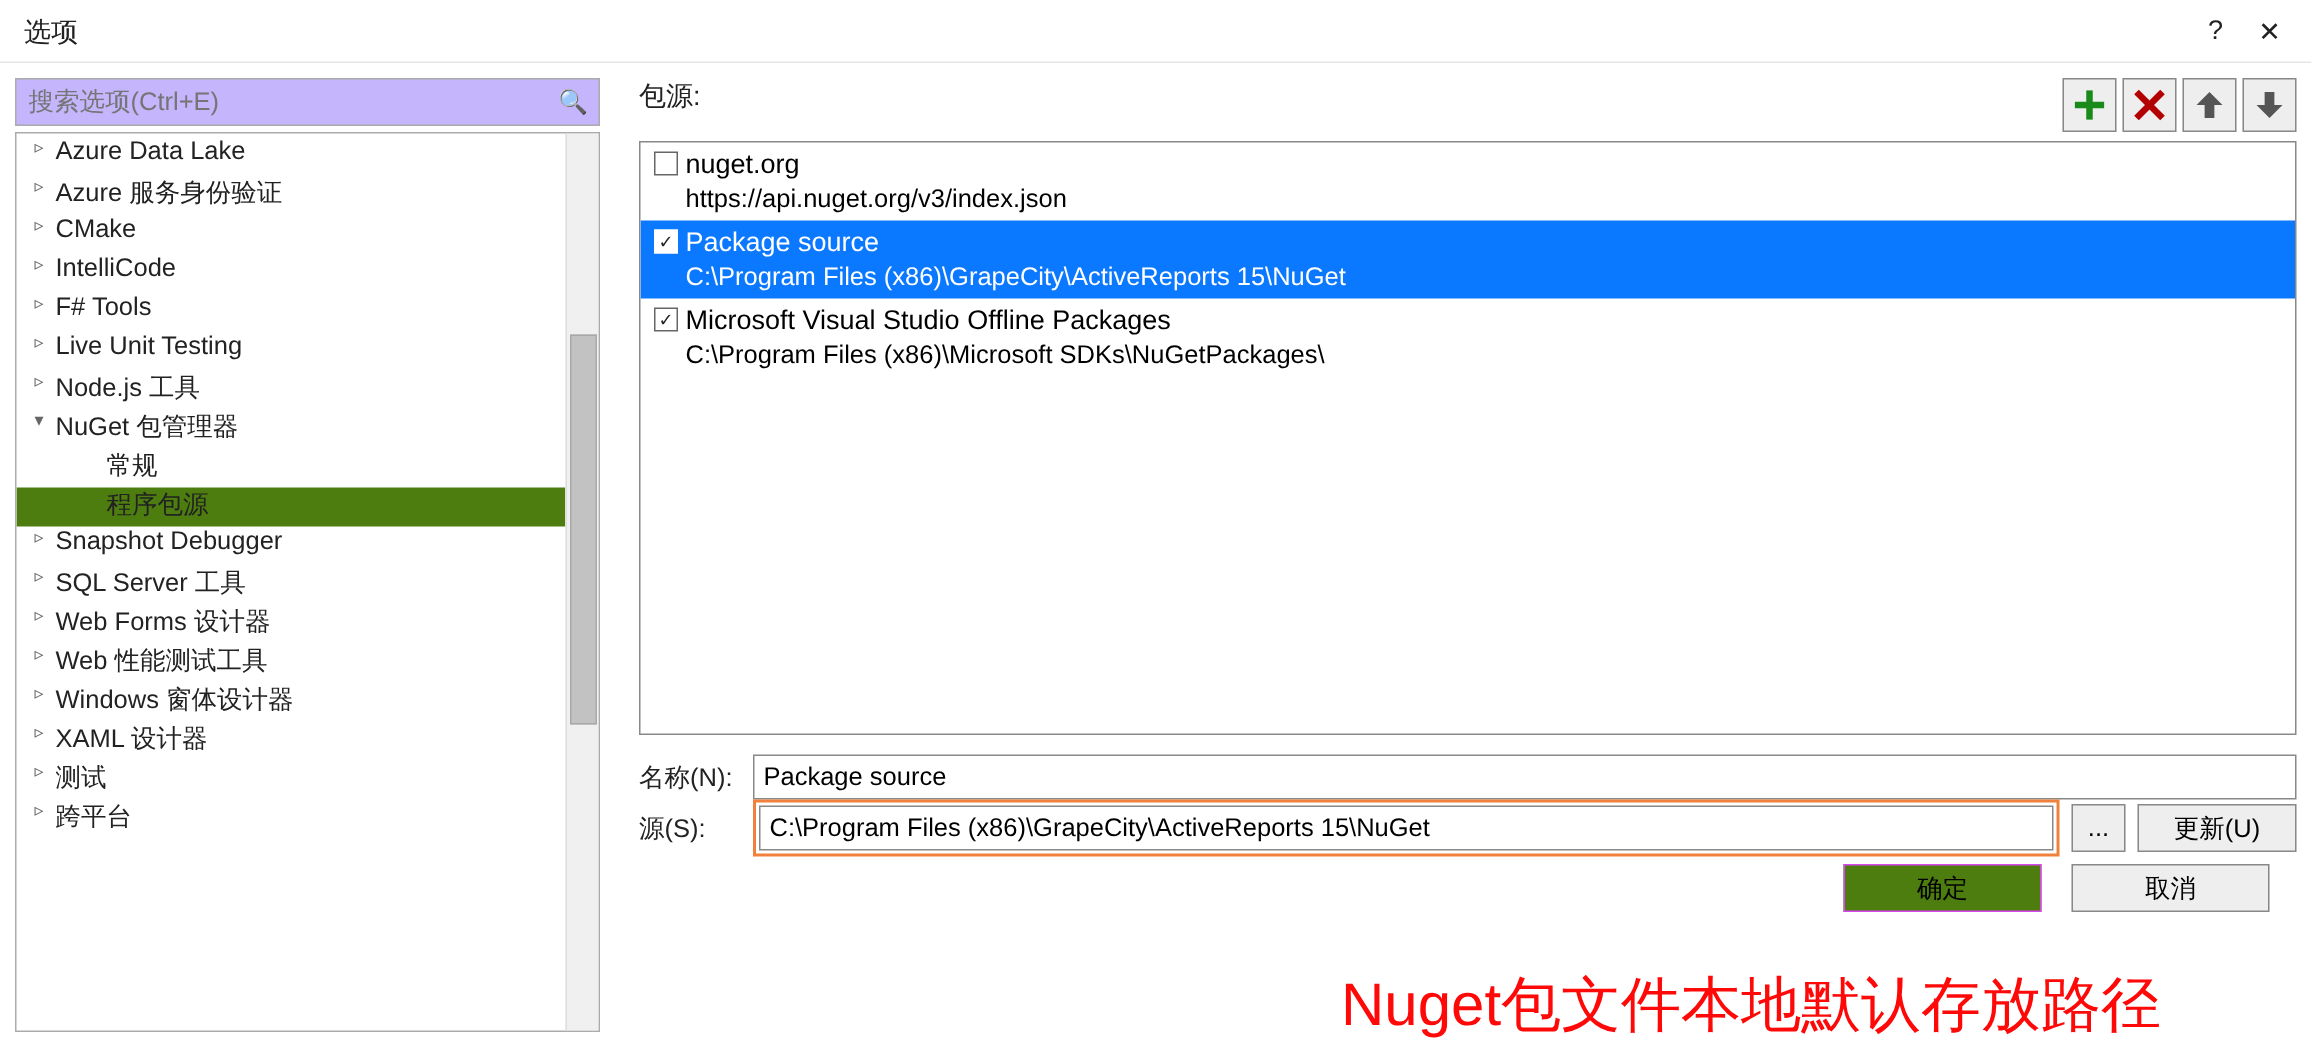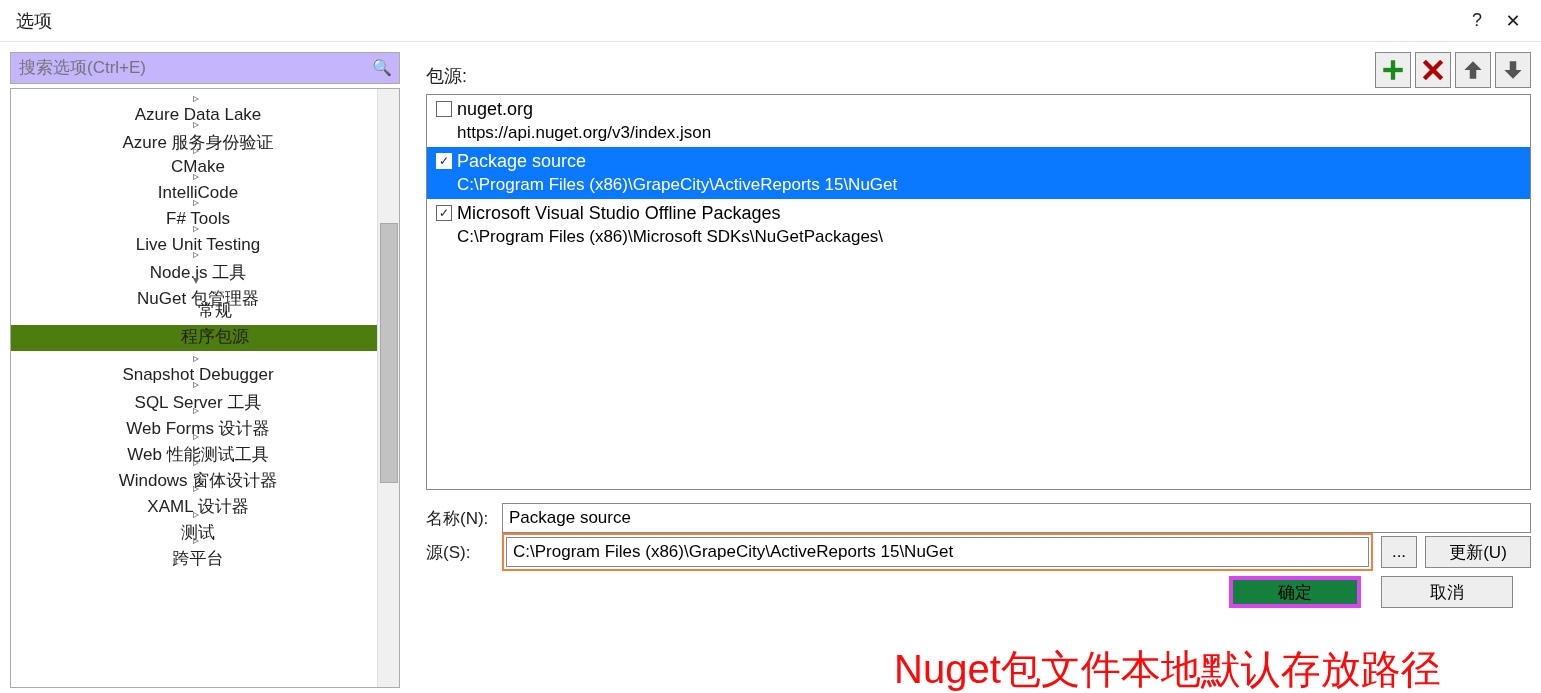--- a/index.html
+++ b/index.html
@@ -69,44 +69,43 @@
   }
   .tree-items {
     position: absolute;
     left: 0; right: 22px; top: 0; bottom: 0;
     overflow: hidden;
     padding-top: 2px;
   }
   .tree-item {
     height: 26px;
     display: flex;
-    align-items: center;
+    align-items: flex-start;
     font-size: 17px;
     color: #222;
     padding-left: 8px;
     white-space: nowrap;
-    flex-direction: column;
   }
   .tree-item.selected { background: #4d7c0f; }
   .tree-item .toggle { width: 14px; color: #666; font-size: 12px; margin-right: 4px; display:inline-flex; justify-content:center; }
   .tree-item.child { padding-left: 42px; }
   .tree-item.child .toggle { visibility: hidden; }
   .tree-item.expanded .toggle::before { content: "▾"; }
   .tree-item.collapsed .toggle::before { content: "▹"; }
 
   .right {
     flex: 1;
     padding-left: 26px;
     display: flex;
     flex-direction: column;
     position: relative;
   }
   .header-row {
     display: flex;
-    align-items: flex-end;
+    align-items: flex-start;
     height: 36px;
     margin-bottom: 6px;
   }
   .header-row .label { font-size: 18px; color: #222; }
   .header-row .gap { flex: 1; }
   .tb-sq {
     width: 36px; height: 36px;
     margin-left: 4px;
     background: #eee;
     border: 1px solid #888;
@@ -188,21 +187,21 @@
     font-weight: 500;
     pointer-events:none;
   }
 
   .footer {
     display:flex;
     justify-content:flex-end;
     padding: 12px 18px 12px 0;
     gap: 12px;
   }
-  .footer .btn.ok { width: 132px; border:4px solid #d946ef; background:#15803d; }
+  .footer .btn.ok { width: 132px; border:1px solid #d946ef; background:#4d7c0f; }
   .footer .btn.cancel { width: 132px; }
 </style>
 </head>
 <body>
 
 <div class="titlebar">
   <span>选项</span>
   <span class="spacer"></span>
   <span class="tb-btn">?</span>
   <span class="tb-btn">✕</span>

